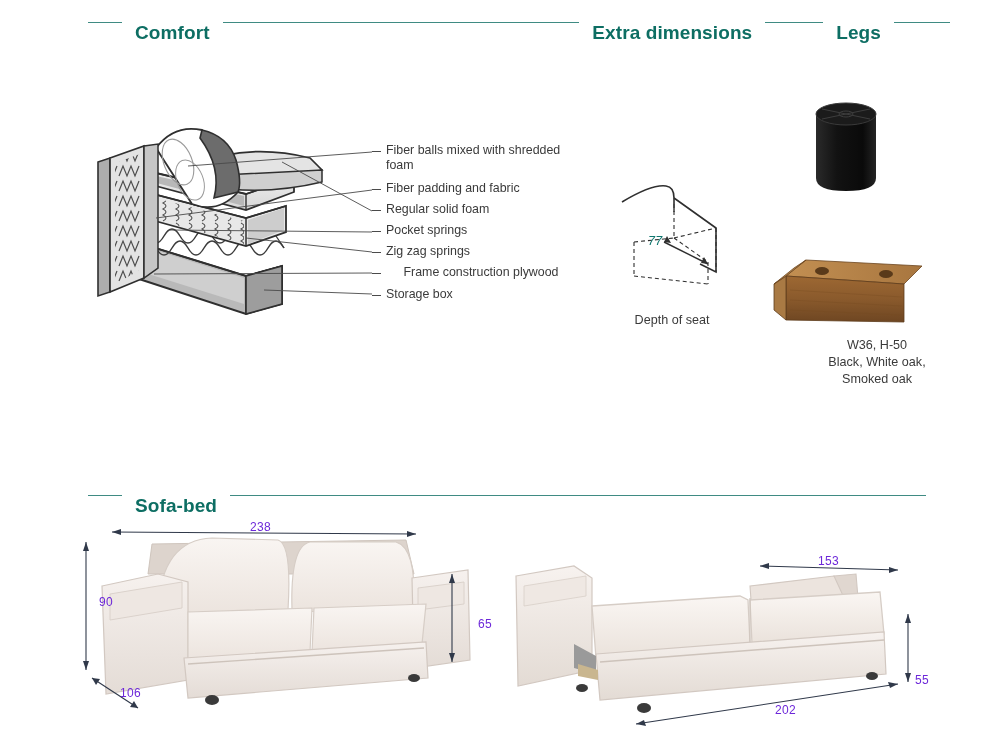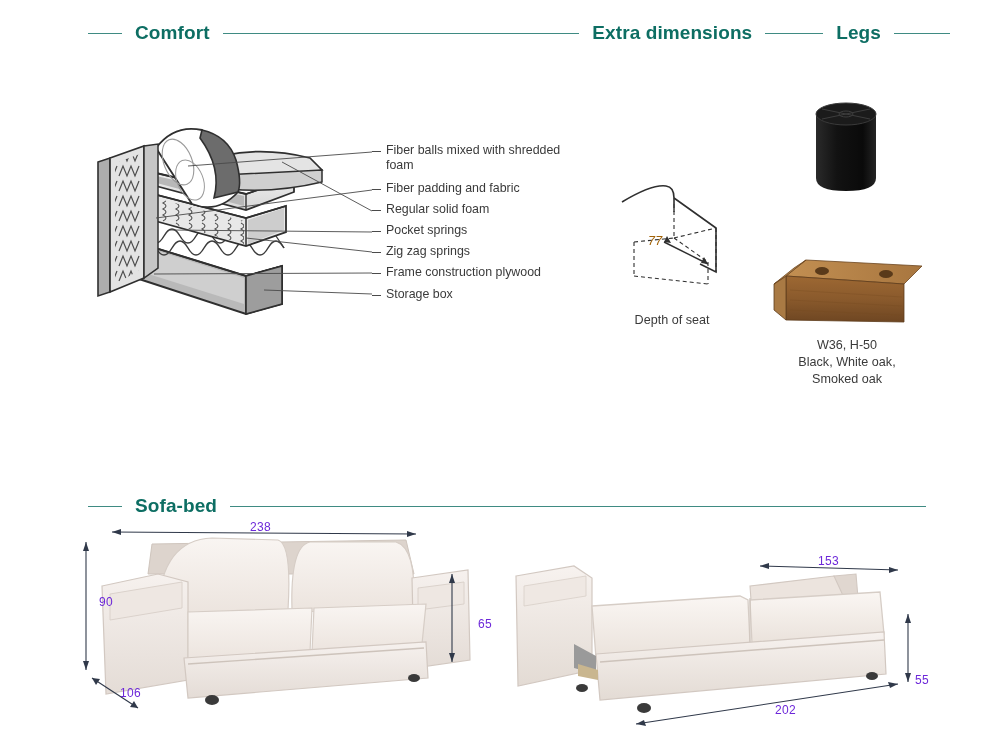--- a/index.html
+++ b/index.html
@@ -11,21 +11,21 @@
     color:#2b2b2b;
     overflow:hidden;
     position:relative;
   }
   .page{position:relative;width:987px;height:747px;}
 
   
   .hdr-row{
     position:absolute;
     display:flex;
-    align-items:center;
+    align-items:flex-start;
     white-space:nowrap;
   }
   .hdr-title{
     font-size:19px;
     font-weight:bold;
     color:#0d6e63;
     letter-spacing:.1px;
     padding:0 13px;
   }
   .rule{
@@ -73,21 +73,21 @@
     white-space:pre-line;
   }
 
   
   .dim{
     position:absolute;
     font-size:12px;
     color:#6d28d9;
     letter-spacing:.3px;
   }
-  .dim.amber{color:#a16207;font-style:italic;font-size:12.5px;}
+  .dim.amber{color:#0f766e;font-style:italic;font-size:12.5px;}
 
   svg{display:block;overflow:visible;}
 </style>
 </head>
 <body>
 
 <div class="page">
 
   <div class="hdr-row" style="left:88px;top:22px;width:862px;">
     <span class="rule" style="width:34px;"></span>
@@ -196,21 +196,21 @@
       <span class="txt">Regular solid foam</span>
     </div>
     <div class="callout" style="top:80px;">
       <span class="dash"></span>
       <span class="txt">Pocket springs</span>
     </div>
     <div class="callout" style="top:101px;">
       <span class="dash"></span>
       <span class="txt">Zig zag springs</span>
     </div>
-    <div class="callout" style="top:122px;">
+    <div class="callout" style="top:122px;text-align:center;">
       <span class="dash"></span>
       <span class="txt">Frame construction plywood</span>
     </div>
     <div class="callout" style="top:144px;">
       <span class="dash"></span>
       <span class="txt">Storage box</span>
     </div>
   </div>
 
   <div class="abs" style="left:604px;top:172px;width:135px;height:115px;">
@@ -286,21 +286,21 @@
       <ellipse cx="52" cy="17" rx="7" ry="4" fill="#5a3a1a"></ellipse>
       <ellipse cx="116" cy="20" rx="7" ry="4" fill="#5a3a1a"></ellipse>
 
       <g stroke="#74491f" stroke-width="0.7" opacity="0.45" fill="none">
         <path d="M20 36 L132 43"></path>
         <path d="M20 46 L132 52"></path>
         <path d="M20 56 L132 61"></path>
       </g>
     </svg>
   </div>
-  <div class="caption" style="left:757px;top:337px;width:180px;">W36, H-50
+  <div class="caption" style="left:787px;top:337px;width:180px;">W36, H-50
 Black, White oak,
 Smoked oak</div>
 
   <div class="hdr-row" style="left:88px;top:450px;width:838px;margin-top:45px;">
     <span class="rule" style="width:34px;"></span>
     <span class="hdr-title">Sofa-bed</span>
     <span class="rule grow"></span>
   </div>
 
   <div class="abs" style="left:96px;top:512px;width:420px;height:210px;">

